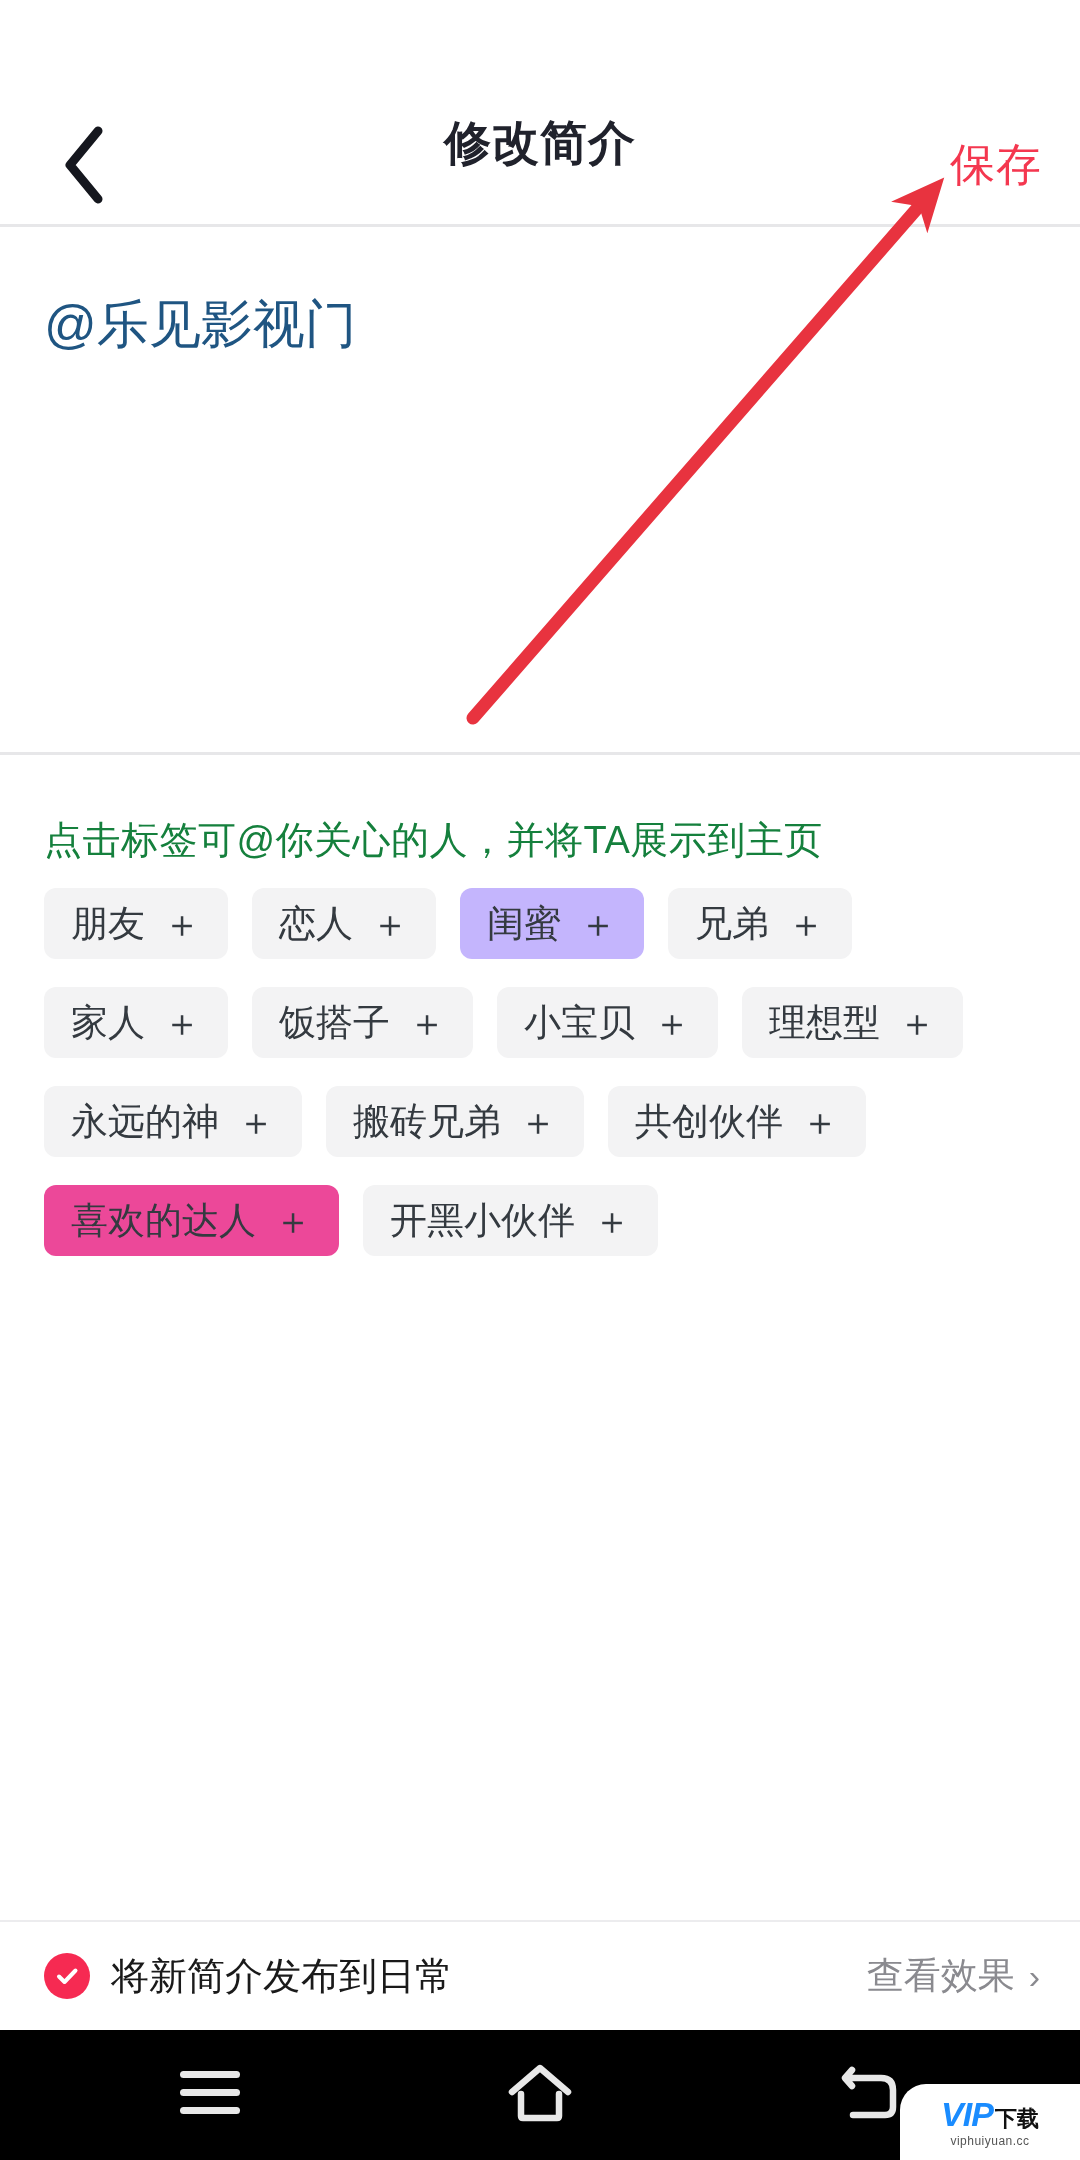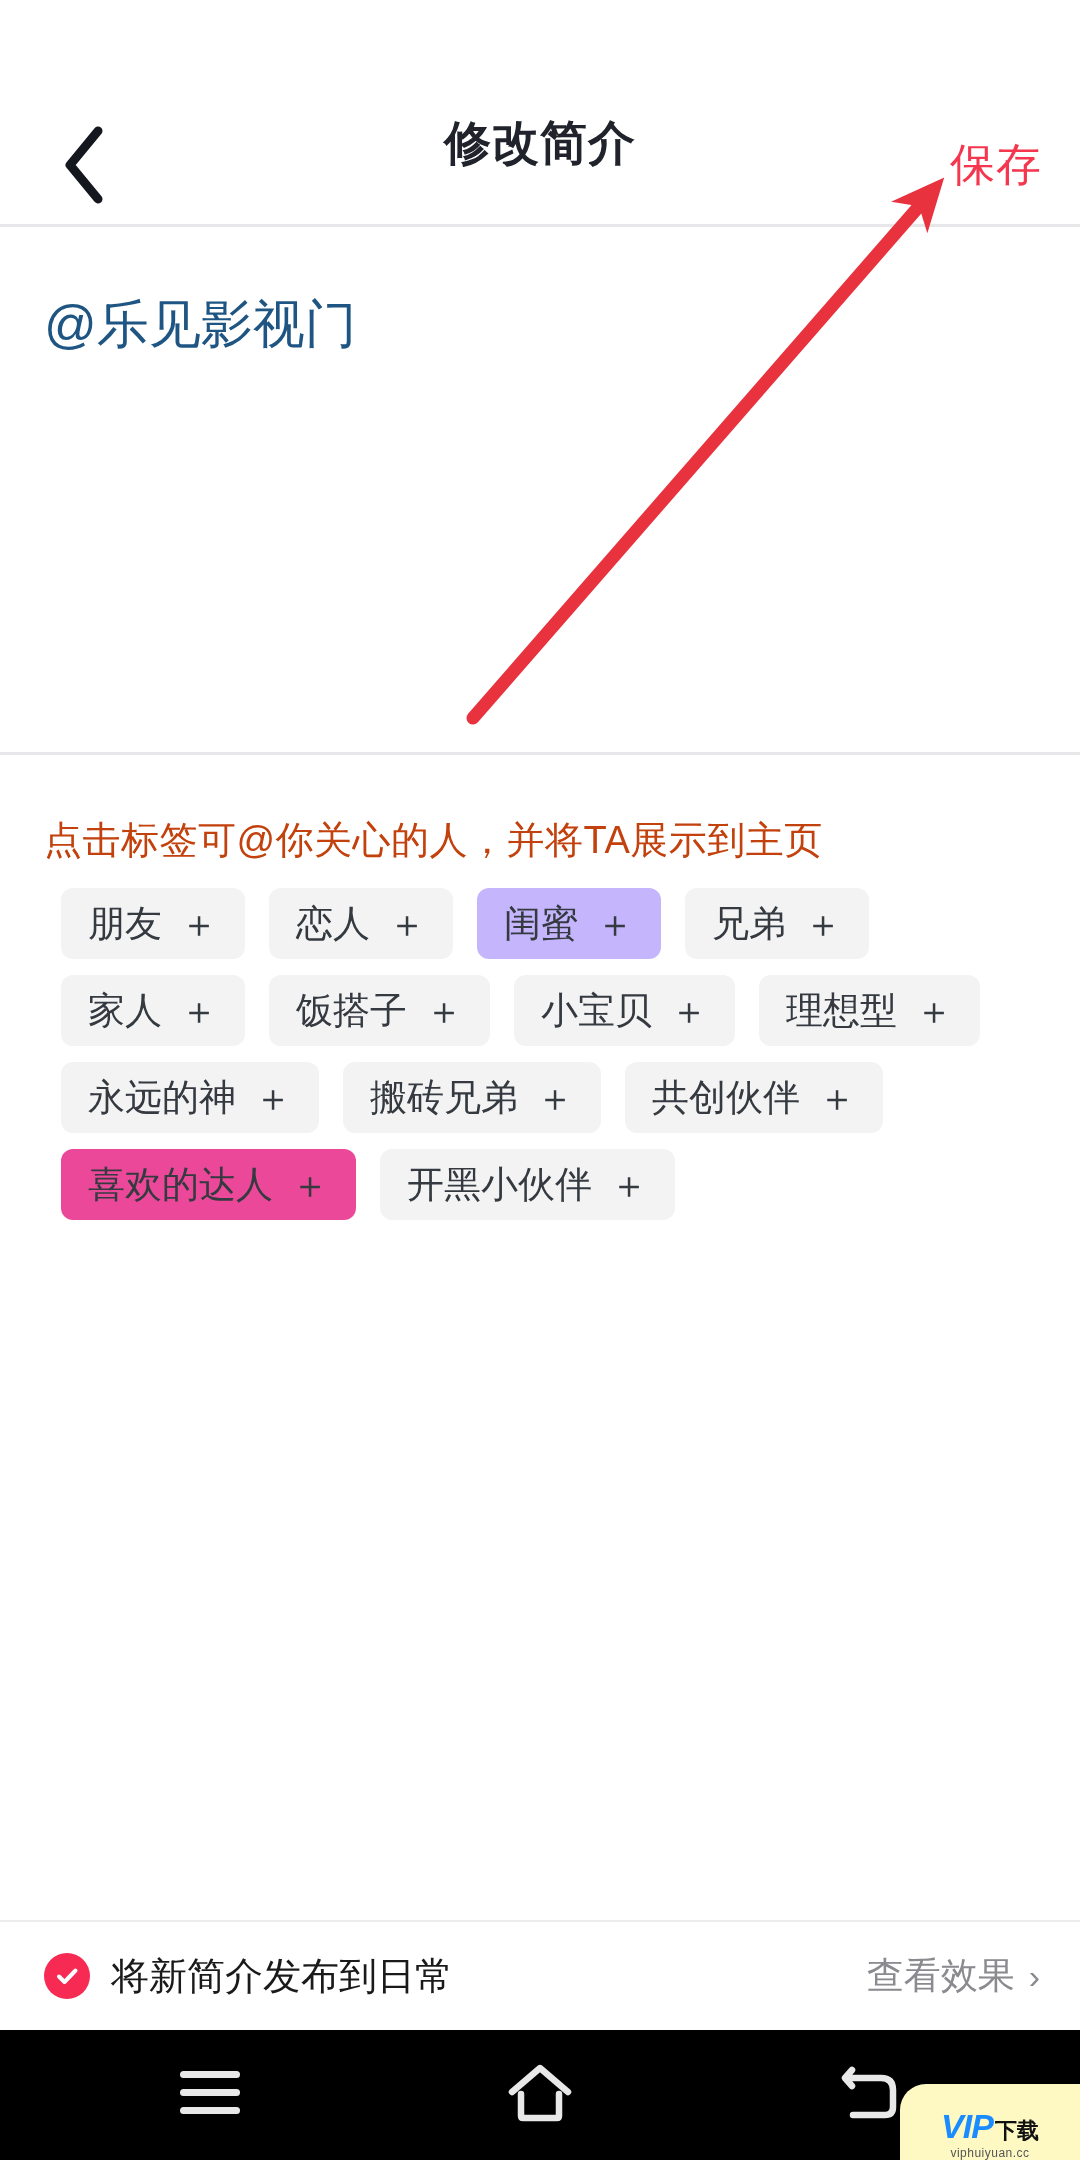--- a/index.html
+++ b/index.html
@@ -115,31 +115,31 @@
   
   #tag-section {
     position: absolute;
     left: 0; top: 755px;
     width: 1080px;
   }
   #tag-hint {
     position: absolute;
     left: 44px; top: 60px;
     font-size: 38px;
-    color: #c2410c;
+    color: #15803d;
     letter-spacing: 0.5px;
     white-space: nowrap;
   }
   #tag-list {
     position: absolute;
-    left: 61px; top: 133px;
+    left: 44px; top: 133px;
     width: 1000px;
     display: flex;
     flex-wrap: wrap;
-    gap: 16px 24px;
+    gap: 28px 24px;
     text-align: center;
   }
   .tag-chip {
     height: 71px;
     box-sizing: border-box;
     padding: 0 27px;
     background: #f3f3f4;
     border-radius: 12px;
     display: flex;
     align-items: center;
@@ -244,26 +244,26 @@
   #nav-home    { left: 440px; }
   #nav-back    { left: 770px; }
 
   
   #watermark {
     position: absolute;
     right: 0;
     bottom: 0;
     width: 180px;
     height: 76px;
-    background: #fef9c3;
+    background: #ffffff;
     border-top-left-radius: 26px;
     display: flex;
     flex-direction: column;
     align-items: center;
-    justify-content: flex-end;
+    justify-content: center;
     overflow: hidden;
   }
   #watermark-main {
     display: flex;
     align-items: baseline;
     gap: 2px;
     line-height: 1;
   }
   #watermark-vip {
     font-size: 34px;

